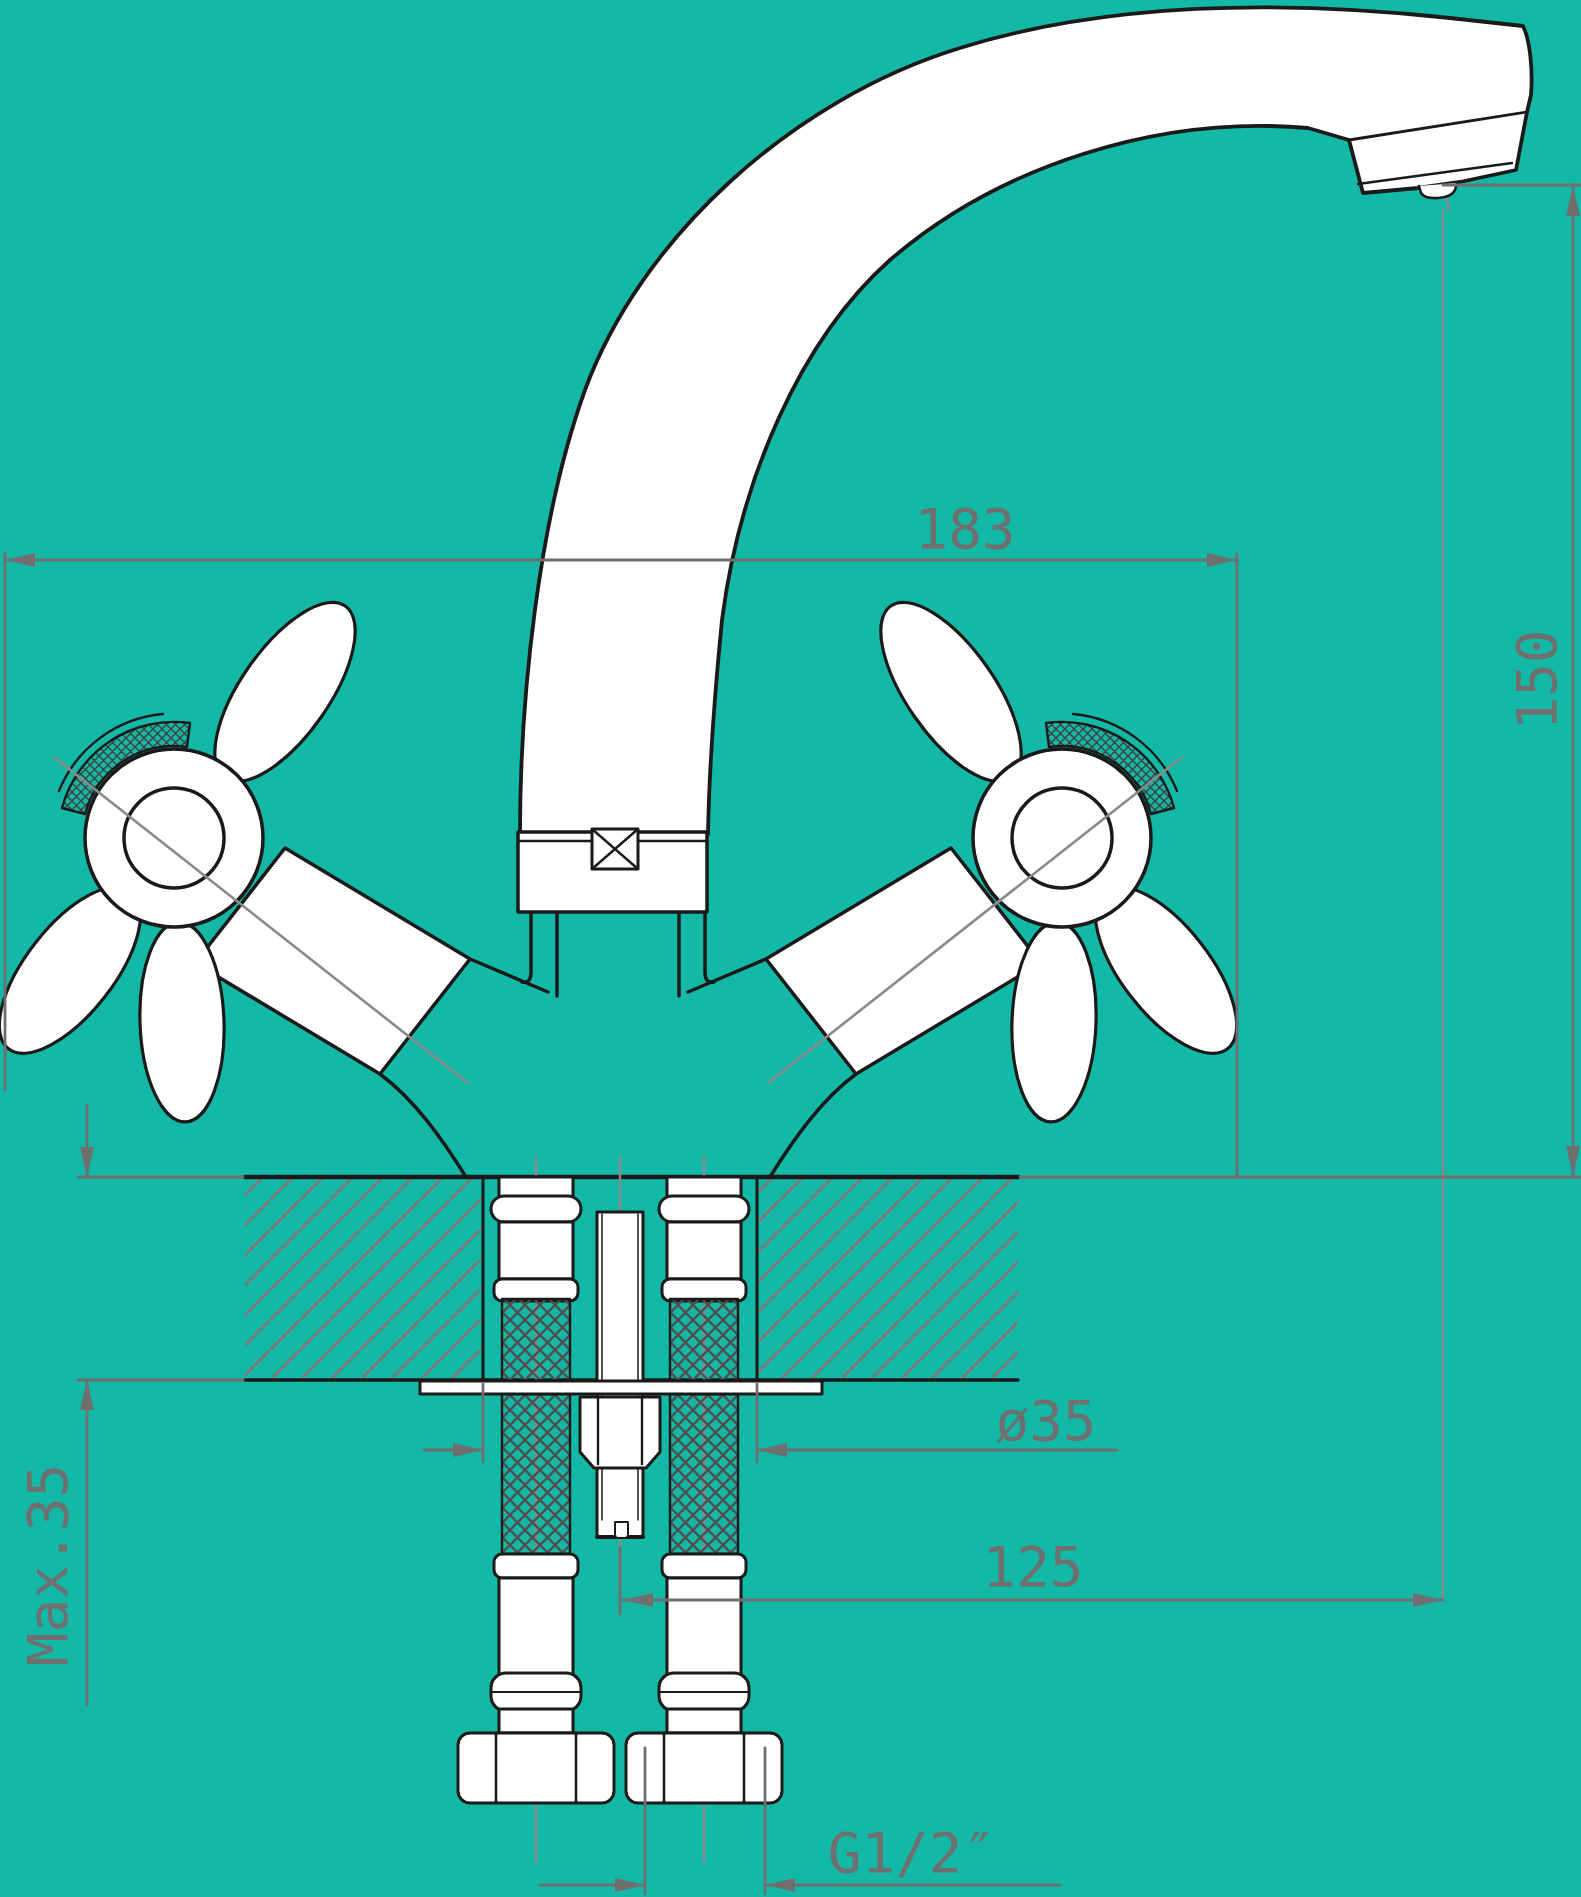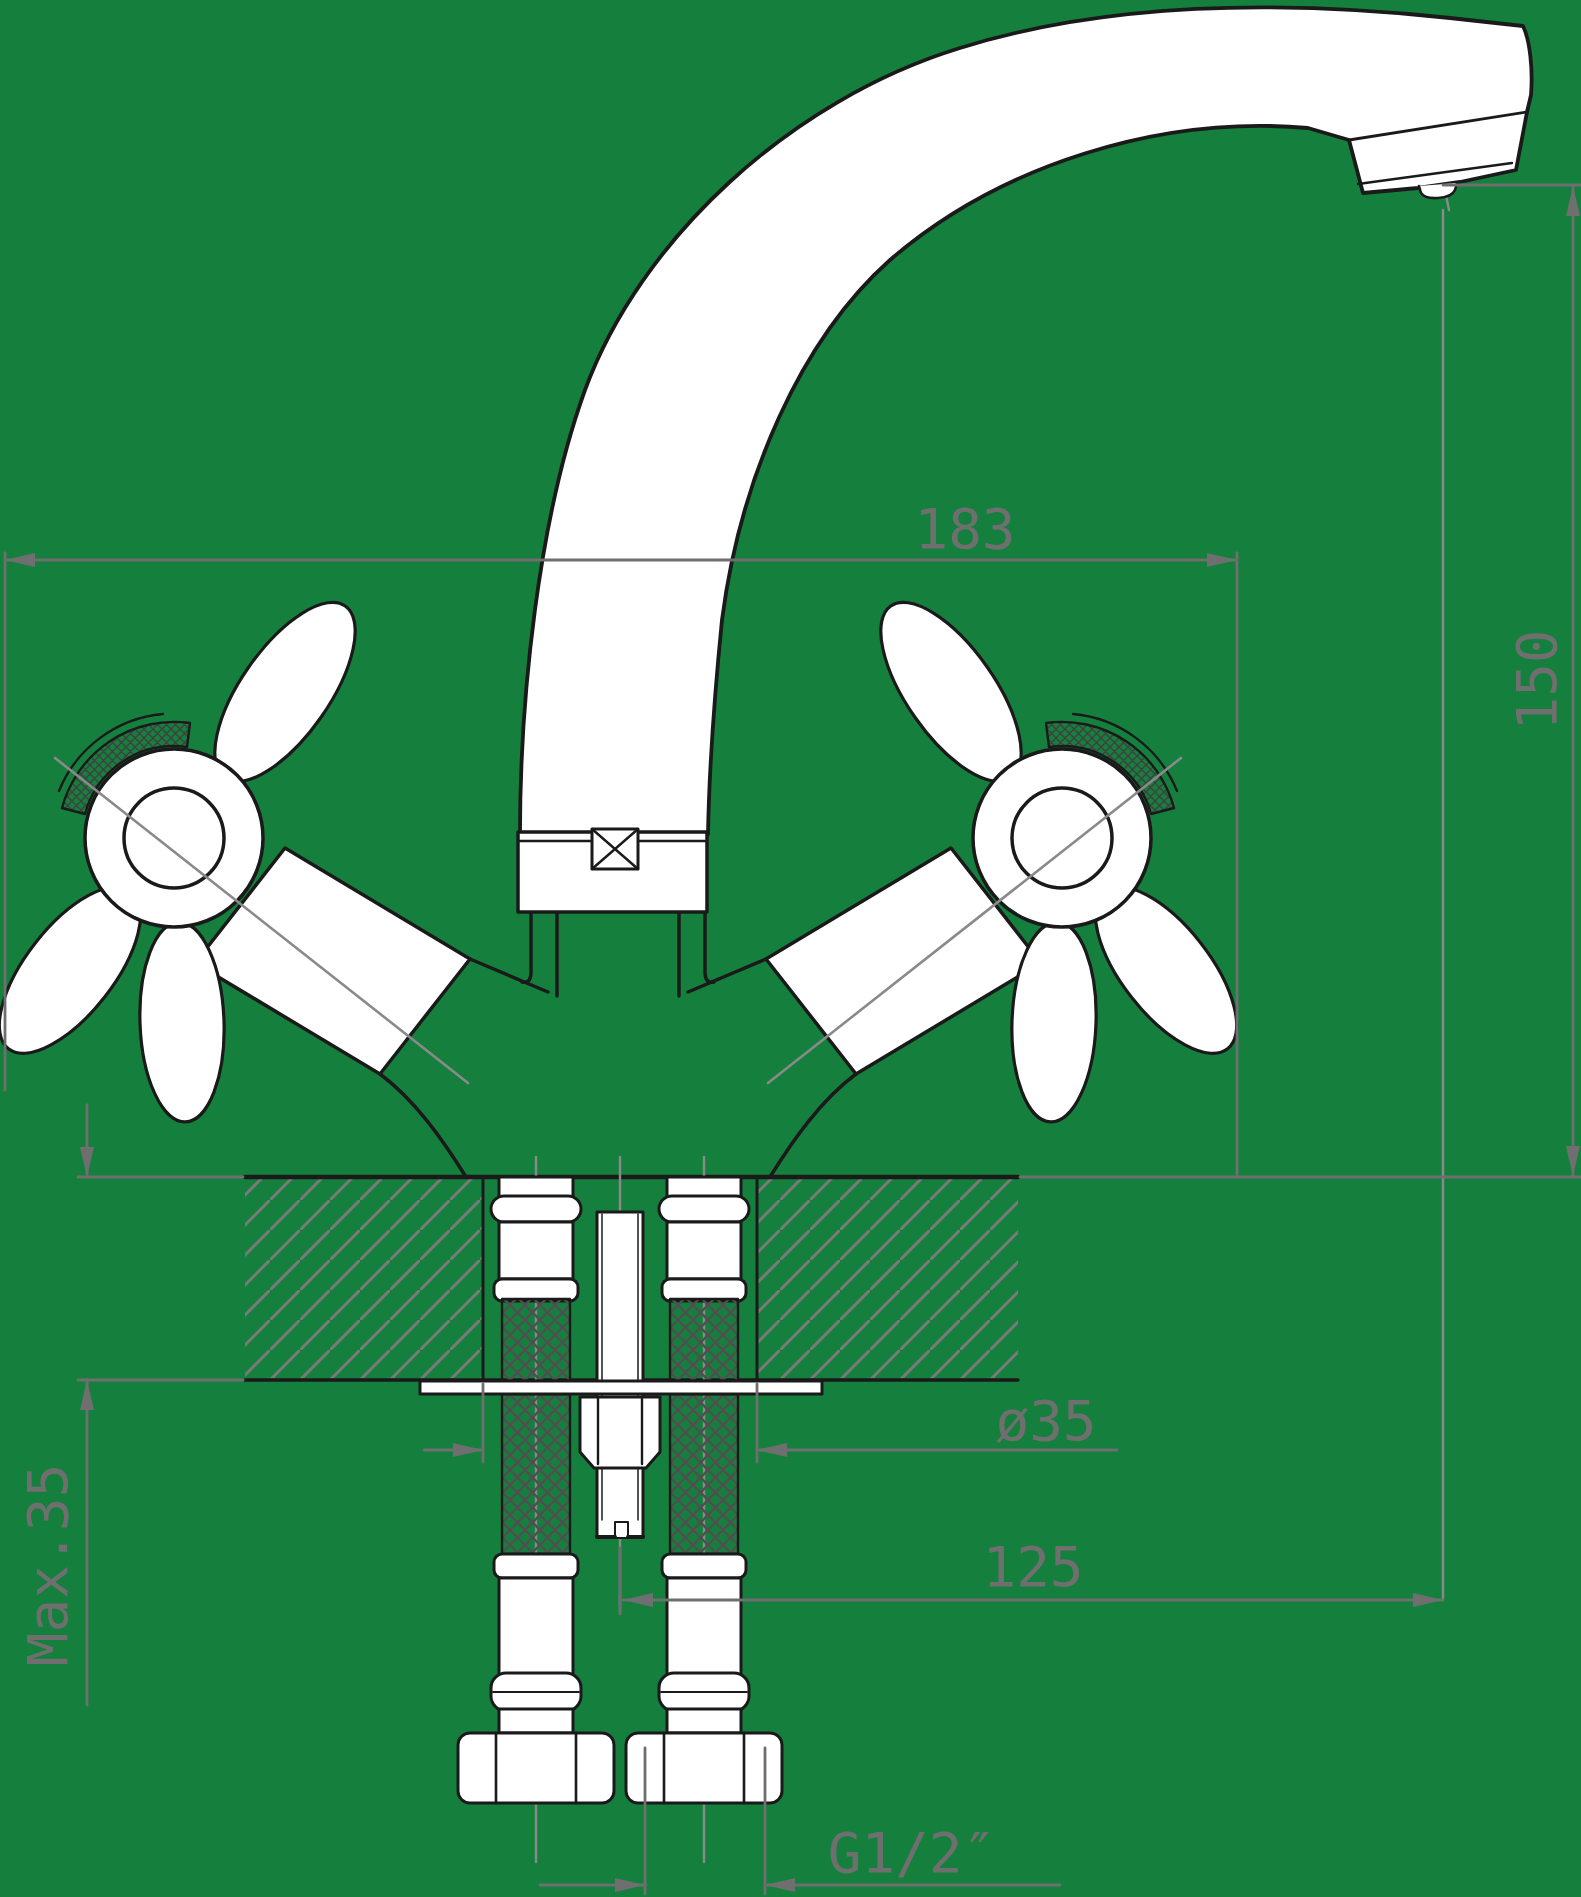--- a/index.html
+++ b/index.html
@@ -1,16 +1,16 @@
 <!DOCTYPE html>
 <html><head>
 <meta charset="utf-8">
 <style>
   html,body{margin:0;padding:0;background:#ffffff;}
-  .sheet{width:1581px;height:1897px;position:relative;background:#15803d;overflow:hidden;}
+  .sheet{width:1581px;height:1897px;position:relative;background:#14b8a6;overflow:hidden;}
   svg{display:block;}
   text.dim{
     font-family:"DejaVu Sans Mono","Liberation Mono",monospace;
     fill:#6f6f6f;
     font-size:56px;
   }
 </style>
 </head>
 <body>
 

